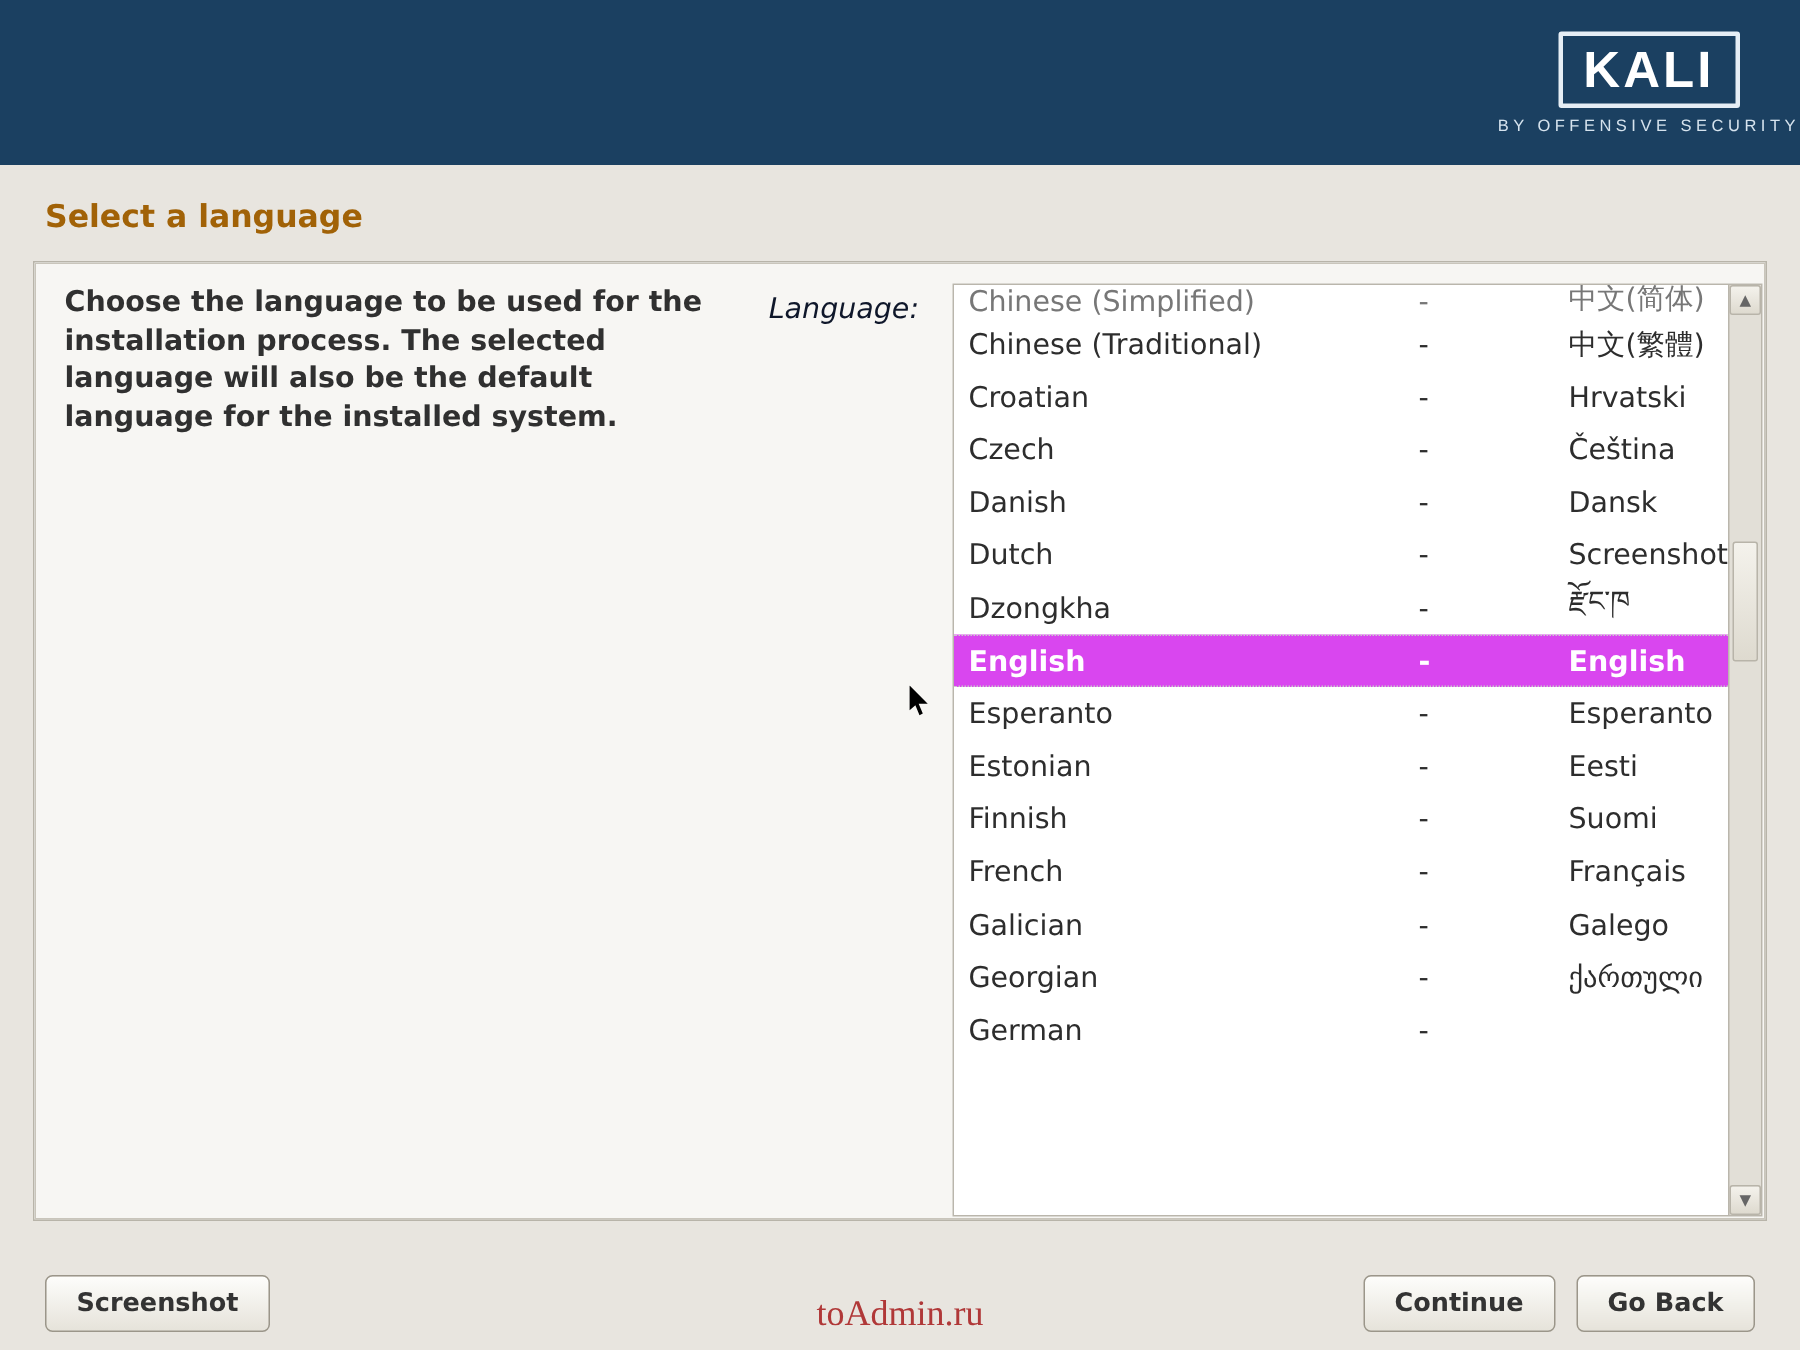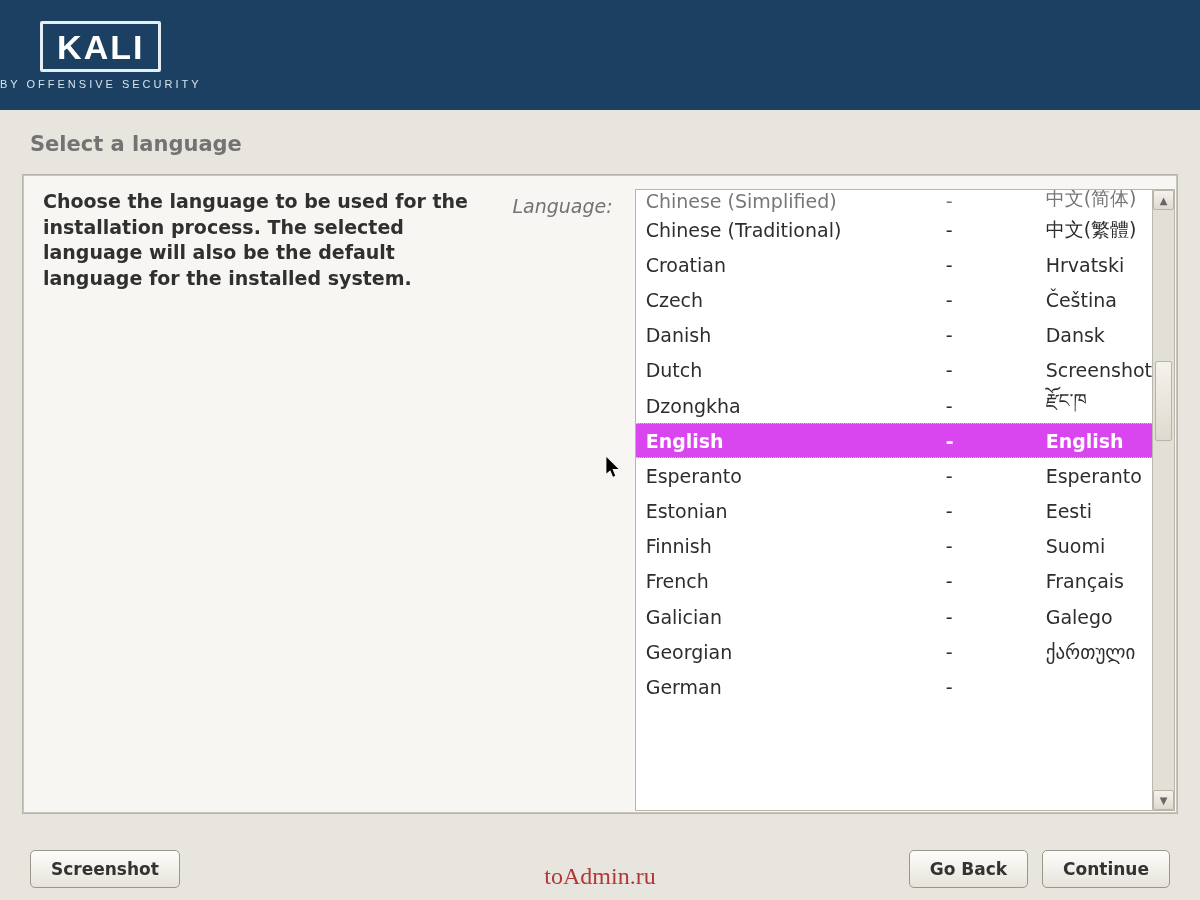--- a/index.html
+++ b/index.html
@@ -2,56 +2,56 @@
 <html><head>
 <meta charset="utf-8">
 <style>
   * { box-sizing: border-box; margin: 0; padding: 0; }
   html, body { width: 1200px; height: 900px; overflow: hidden; font-family: "DejaVu Sans", Verdana, sans-serif; }
   body { background: #e8e5df; color: #222; }
 
   .header {
     width: 100%; height: 110px;
     background: #1b4061;
-    display: flex; align-items: center; justify-content: flex-start;
+    display: flex; align-items: center; justify-content: flex-end;
   }
   .logo-box { display: flex; flex-direction: column; align-items: center; }
   .logo-frame {
     border: 3px solid #e6eef5; border-radius: 2px;
     padding: 4px 14px 2px 14px; margin-bottom: 6px;
   }
   .logo-text {
     color: #fff; font-weight: 700; font-size: 34px; letter-spacing: 2px;
     font-family: Arial, sans-serif;
   }
   .logo-sub {
     color: #d6e3ee; font-size: 11px; letter-spacing: 3px;
     font-family: Arial, sans-serif;
   }
 
   .page-title {
     padding: 22px 30px 18px 30px;
-    font-size: 21px; font-weight: 700; color: #737373;
+    font-size: 21px; font-weight: 700; color: #a16207;
   }
 
   .panel {
     margin: 0 22px; height: 640px;
     background: #f7f6f3;
     border: 1px solid #b8b4a9;
     box-shadow: inset 0 0 0 1px #c9c5bb;
     display: flex; flex-direction: column;
   }
   .panel-inner { padding: 14px 0 0 0; display: flex; height: 100%; }
   .instructions {
     padding: 0 20px;
     font-size: 19px; font-weight: 700; color: #303030; line-height: 1.35;
   }
   .field-label {
     padding: 6px 20px 6px 20px;
-    font-size: 19px; font-style: italic; color: #737373;
+    font-size: 19px; font-style: italic; color: #0f172a;
   }
 
   .list-wrap {
     flex: 1; display: flex; margin: 0 2px 2px 2px;
     border: 1px solid #bab6ac;
     background: #fff;
     position: relative;
   }
   .list-scroll {
     flex: 1; overflow: hidden; position: relative;
@@ -225,21 +225,21 @@
           <span>▼</span>
         </div>
       </div>
     </div>
   </div>
 </div>
 
 <div class="button-bar">
   <button class="btn">Screenshot</button>
   <div class="spacer"></div>
+  <button class="btn">Continue</button>
   <button class="btn">Go Back</button>
-  <button class="btn">Continue</button>
 </div>
 
 <div class="watermark">toAdmin.ru</div>
 
 <svg class="cursor" viewBox="0 0 12 20">
   <path d="M0 0 L0 15 L3.5 12 L6 18 L8 17 L5.5 11 L11 11 Z" fill="#000"></path>
 </svg>
 
 </body></html>

